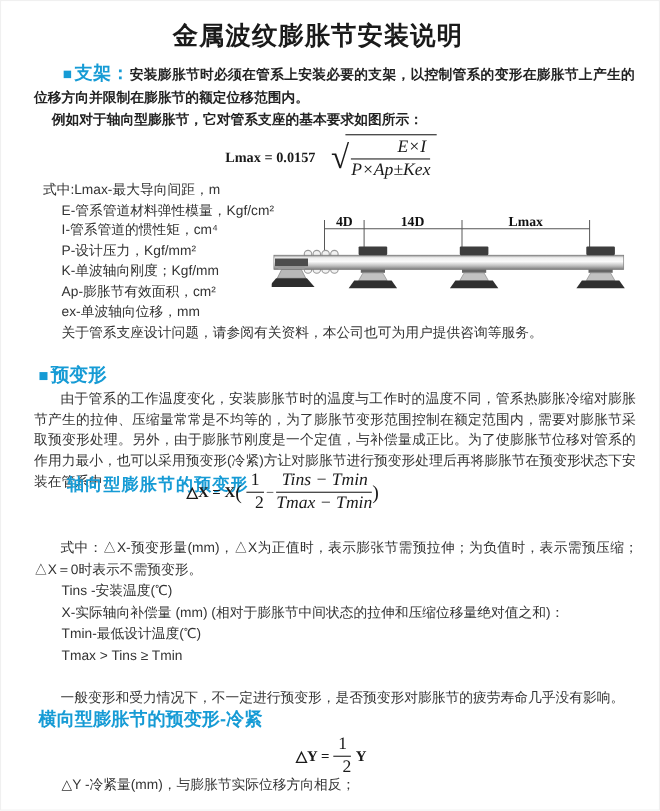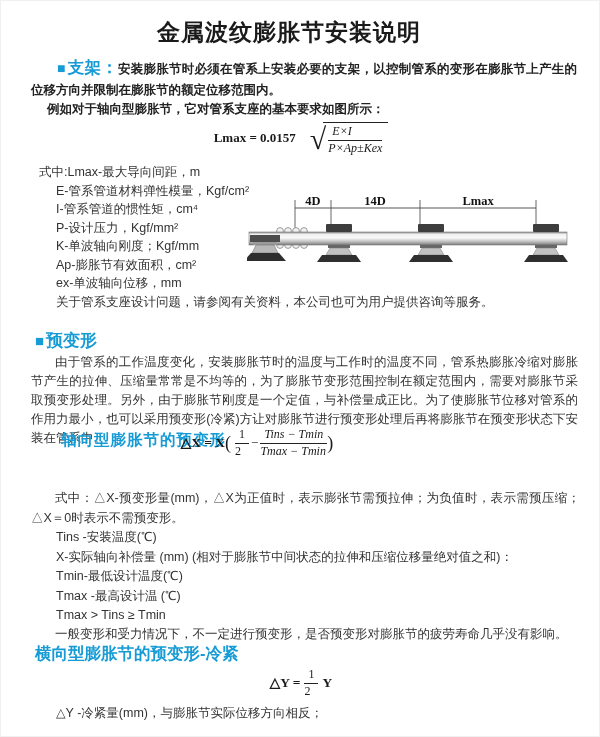--- a/index.html
+++ b/index.html
@@ -21,21 +21,21 @@
   }
   .example-line {
     position:absolute; top:100px; left:46px; font-size:12.5px; color:#222; font-weight:600;
   }
   .formula { font-family:"Liberation Serif", serif; color:#1a1a1a; }
   .formula1 { position:absolute; top:121px; left:0; width:600px; text-align:center; }
   .f-lhs { font-weight:bold; font-size:13px; margin-right:14px; }
   .sqrt { display:inline-flex; align-items:center; vertical-align:middle; }
   .sqrt-sign { font-size:30px; line-height:0.85; margin-right:-3px; font-weight:400; }
   .sqrt-body { border-top:1.5px solid #222; padding:2px 6px 0 5px; }
-  .frac { display:inline-block; vertical-align:middle; text-align:left; font-size:12px; line-height:1.15; }
+  .frac { display:inline-block; vertical-align:middle; text-align:right; font-size:16px; line-height:1.15; }
   .frac .top { display:block; border-bottom:1px solid #222; padding:0 4px 1px 4px; }
   .frac .bot { display:block; padding-top:1px; }
   .frm-it { font-style:italic; }
   .def-list {
     position:absolute; top:162px; left:38px; font-size:12.5px; line-height:18.5px; color:#333;
   }
   .def-list > div { margin-left:17px; }
   .def-list > div:first-child { margin-left:0; }
   .def-list > div:nth-child(9) { margin-left:20px; }
   .diagram { position:absolute; left:246px; top:190px; }
@@ -162,21 +162,20 @@
     <span class="f-lhs2">△X = X</span><span class="paren">(</span>
     <span class="frac"><span class="top">1</span><span class="bot">2</span></span><span class="f-minus">−</span><span class="frac frm-it"><span class="top">Tins − Tmin</span><span class="bot">Tmax − Tmin</span></span><span class="paren">)</span>
   </div>
 
   <div class="axial-where">式中：△X-预变形量(mm)，△X为正值时，表示膨张节需预拉伸；为负值时，表示需预压缩；△X＝0时表示不需预变形。</div>
 
   <div class="axial-lines">
     <div>Tins -安装温度(℃)</div>
     <div>X-实际轴向补偿量 (mm) (相对于膨胀节中间状态的拉伸和压缩位移量绝对值之和)：</div>
     <div>Tmin-最低设计温度(℃)</div>
-    <div>Tmax -最高设计温 (℃)</div>
     <div>Tmax &gt; Tins ≥ Tmin</div>
   </div>
 
   <div class="axial-note">一般变形和受力情况下，不一定进行预变形，是否预变形对膨胀节的疲劳寿命几乎没有影响。</div>
 
   <div class="h-lateral">横向型膨胀节的预变形-冷紧</div>
 
   <div class="formula formula3">
     <span class="f-lhs2">△Y =</span>
     <span class="frac"><span class="top">1</span><span class="bot">2</span></span>

